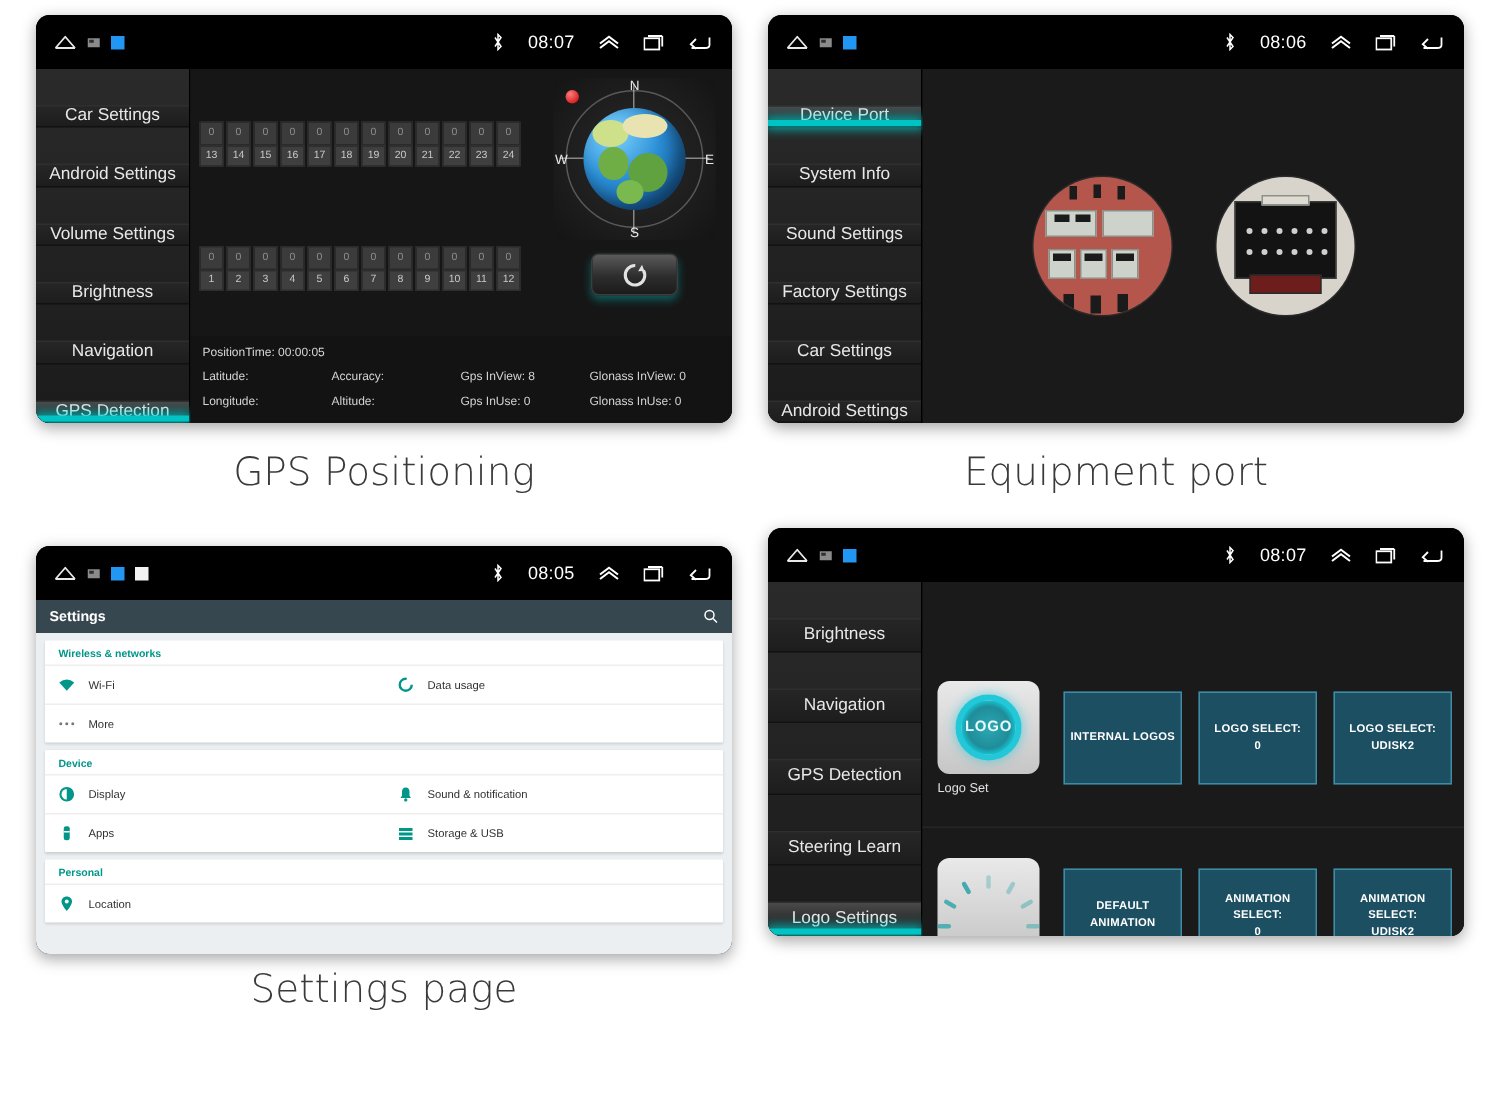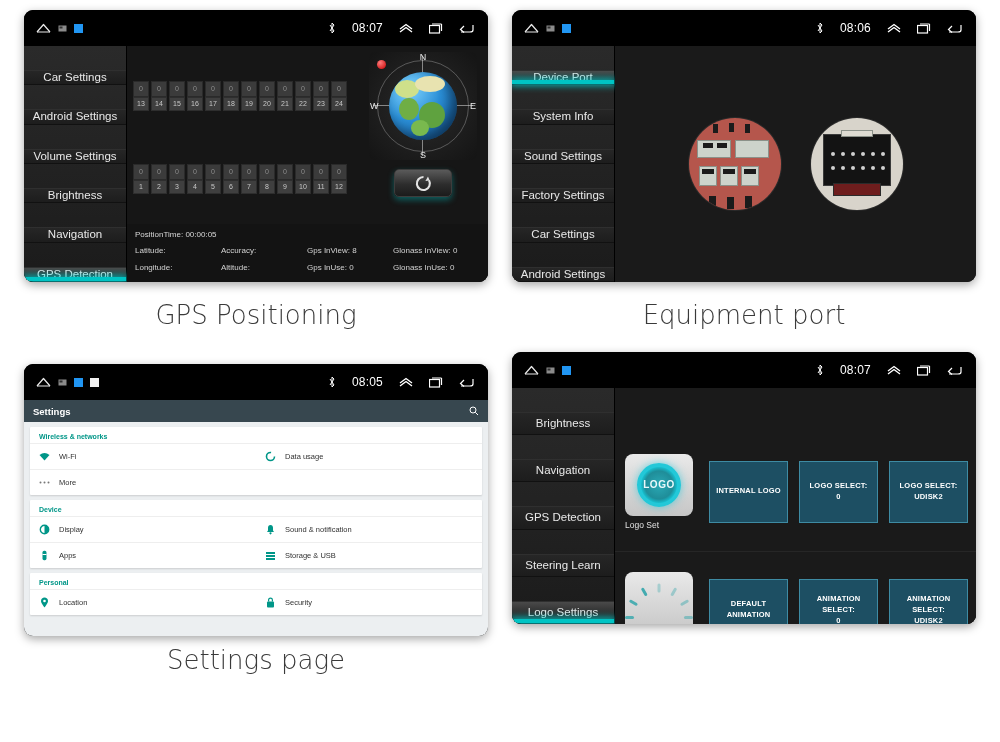--- a/index.html
+++ b/index.html
@@ -664,29 +664,20 @@
           <div class="srow">
             <div class="scell">
               <span class="ticon">
                 <svg width="11" height="11" viewBox="0 0 11 11">
                   <path d="M5.5 0.6 C7.5 0.6 9 2.1 9 4 C9 6.4 5.5 10.4 5.5 10.4 C5.5 10.4 2 6.4 2 4 C2 2.1 3.5 0.6 5.5 0.6 Z" fill="#009688"></path>
                   <circle cx="5.5" cy="4" r="1.3" fill="#fff"></circle>
                 </svg>
               </span>
               <span class="lbl">Location</span>
             </div>
-            <div class="scell">
-              <span class="ticon">
-                <svg width="11" height="11" viewBox="0 0 11 11">
-                  <rect x="2" y="4.5" width="7" height="6" rx="1" fill="#009688"></rect>
-                  <path d="M3.6 4.5 L3.6 3 A1.9 1.9 0 0 1 7.4 3 L7.4 4.5" fill="none" stroke="#009688" stroke-width="1.2"></path>
-                </svg>
-              </span>
-              <span class="lbl">Security</span>
-            </div>
           </div>
         </div>
       </div>
   </div>
   <div class="caption" id="c3">Settings page</div>
 
   <div class="device" id="p4">
     <div class="statusbar">
       <div class="sb-left">
         <span class="ico">
@@ -755,21 +746,21 @@
         <div class="logo-area">
 
           <div class="logo-row">
             <div class="previewcell">
               <div class="preview">
                 <div class="logocircle">LOGO</div>
               </div>
               <div class="preview-cap">Logo Set</div>
             </div>
             <div class="lbtns">
-              <div class="lbtn">INTERNAL LOGO</div>
+              <div class="lbtn">INTERNAL LOGOS</div>
               <div class="lbtn">LOGO SELECT:
 0</div>
               <div class="lbtn">LOGO SELECT:
 UDISK2</div>
             </div>
           </div>
 
           <div class="logo-row" style="border-bottom:none;">
             <div class="previewcell">
               <div class="preview">

